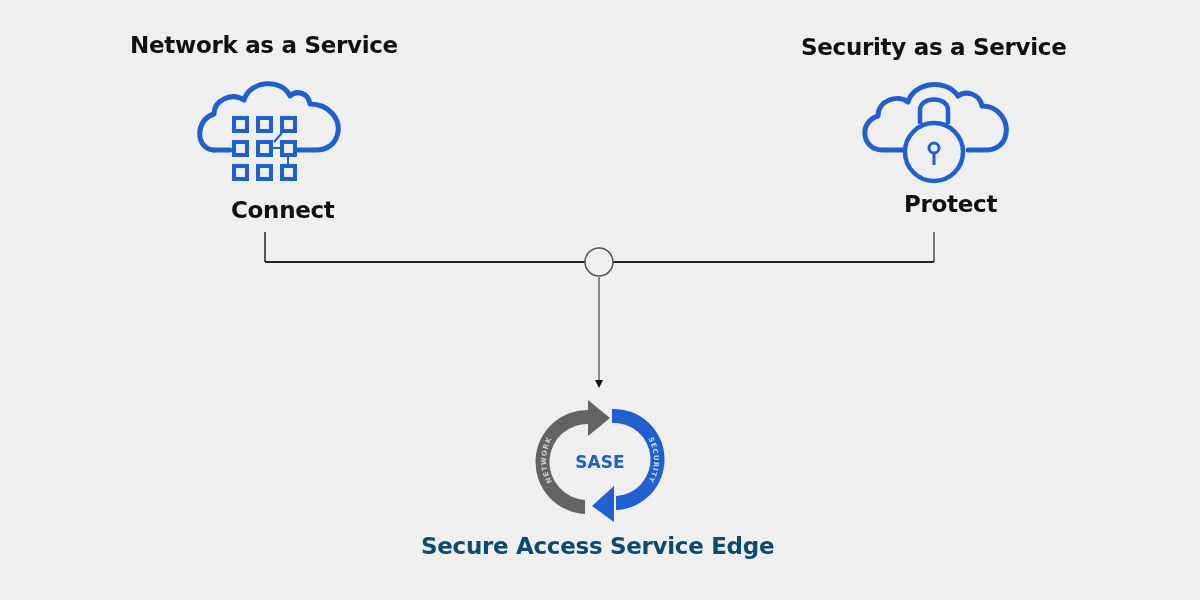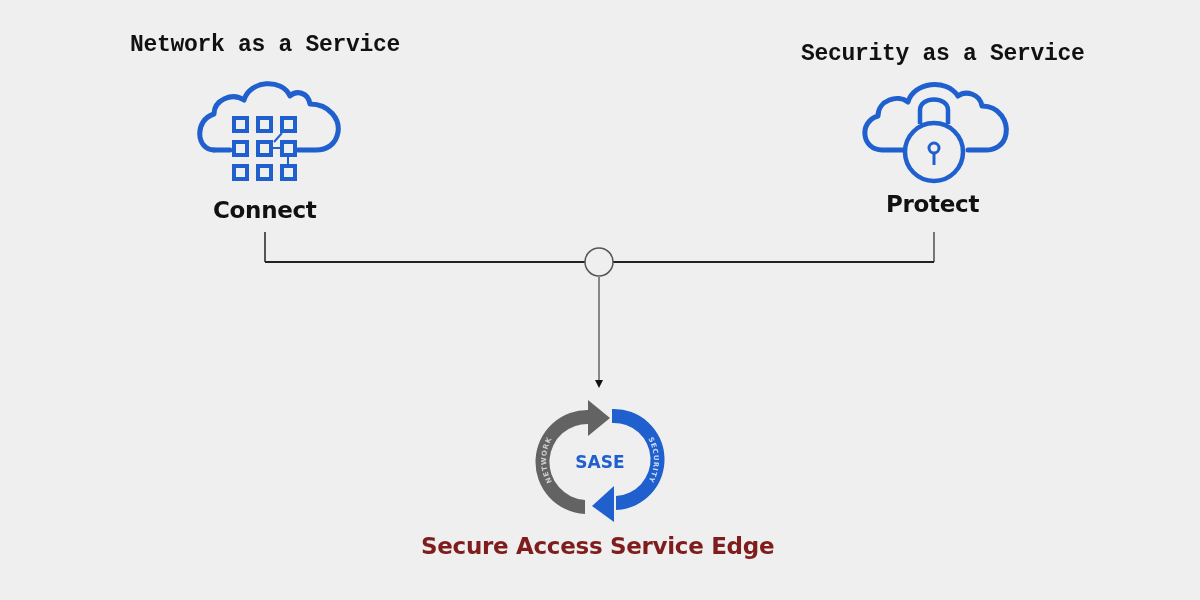--- a/index.html
+++ b/index.html
@@ -10,40 +10,40 @@
       overflow: hidden;
       font-family: "DejaVu Sans", "Liberation Sans", sans-serif;
     }
     .title {
       position: absolute;
       font-weight: bold;
       font-size: 23px;
       color: #111;
       white-space: nowrap;
       letter-spacing: -0.3px;
-      font-family: Liberation Mono, monospace;
     }
     #naas-title { left: 130px; top: 32px; }
-    #saas-title { left: 801px; top: 34px; margin-top: 7px; }
+    #saas-title { left: 801px; top: 34px; }
     .verb {
       position: absolute;
       font-weight: bold;
       font-size: 23px;
       color: #111;
       white-space: nowrap;
       letter-spacing: -0.3px;
+      margin-left: 18px;
     }
     #connect-label { left: 213px; top: 197px; }
     #protect-label { left: 886px; top: 191px; }
     #sase-caption {
       position: absolute;
       left: 421px; top: 533px;
       font-weight: bold;
       font-size: 23px;
-      color: #7f1d1d;
+      color: #0c4a6e;
       white-space: nowrap;
       letter-spacing: -0.3px;
     }
     svg.layer { position: absolute; left: 0; top: 0; }
     .sase-center {
       font-family: "DejaVu Sans", "Liberation Sans", sans-serif;
       font-weight: bold;
       font-size: 17px;
     }
     .ring-text {

